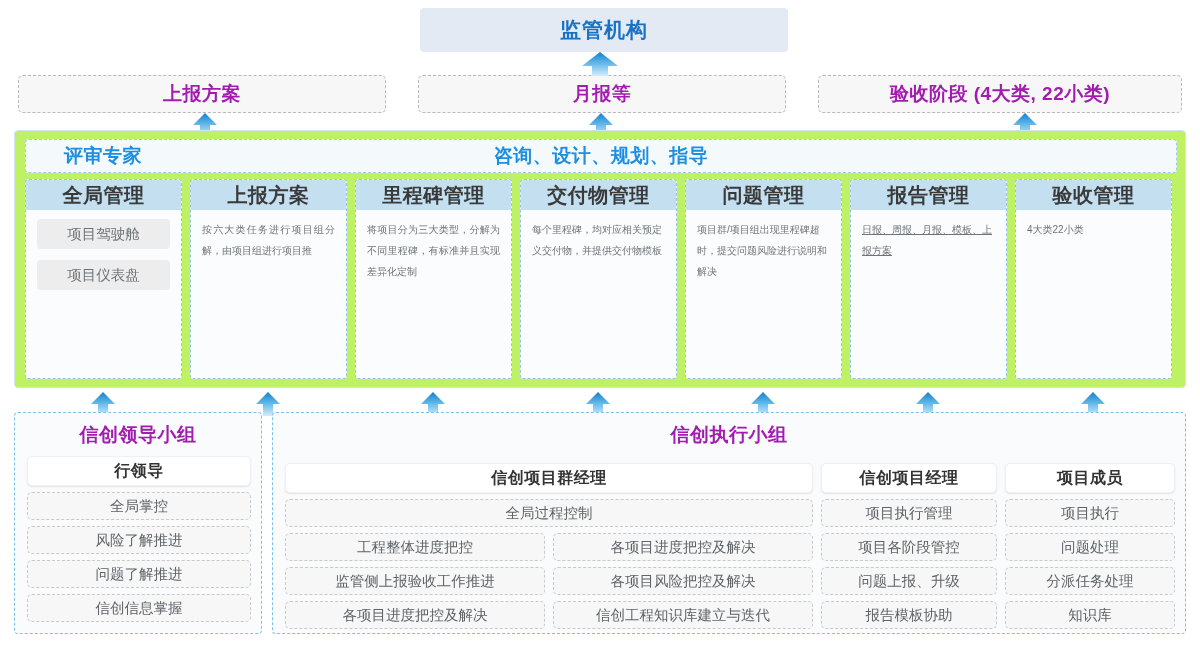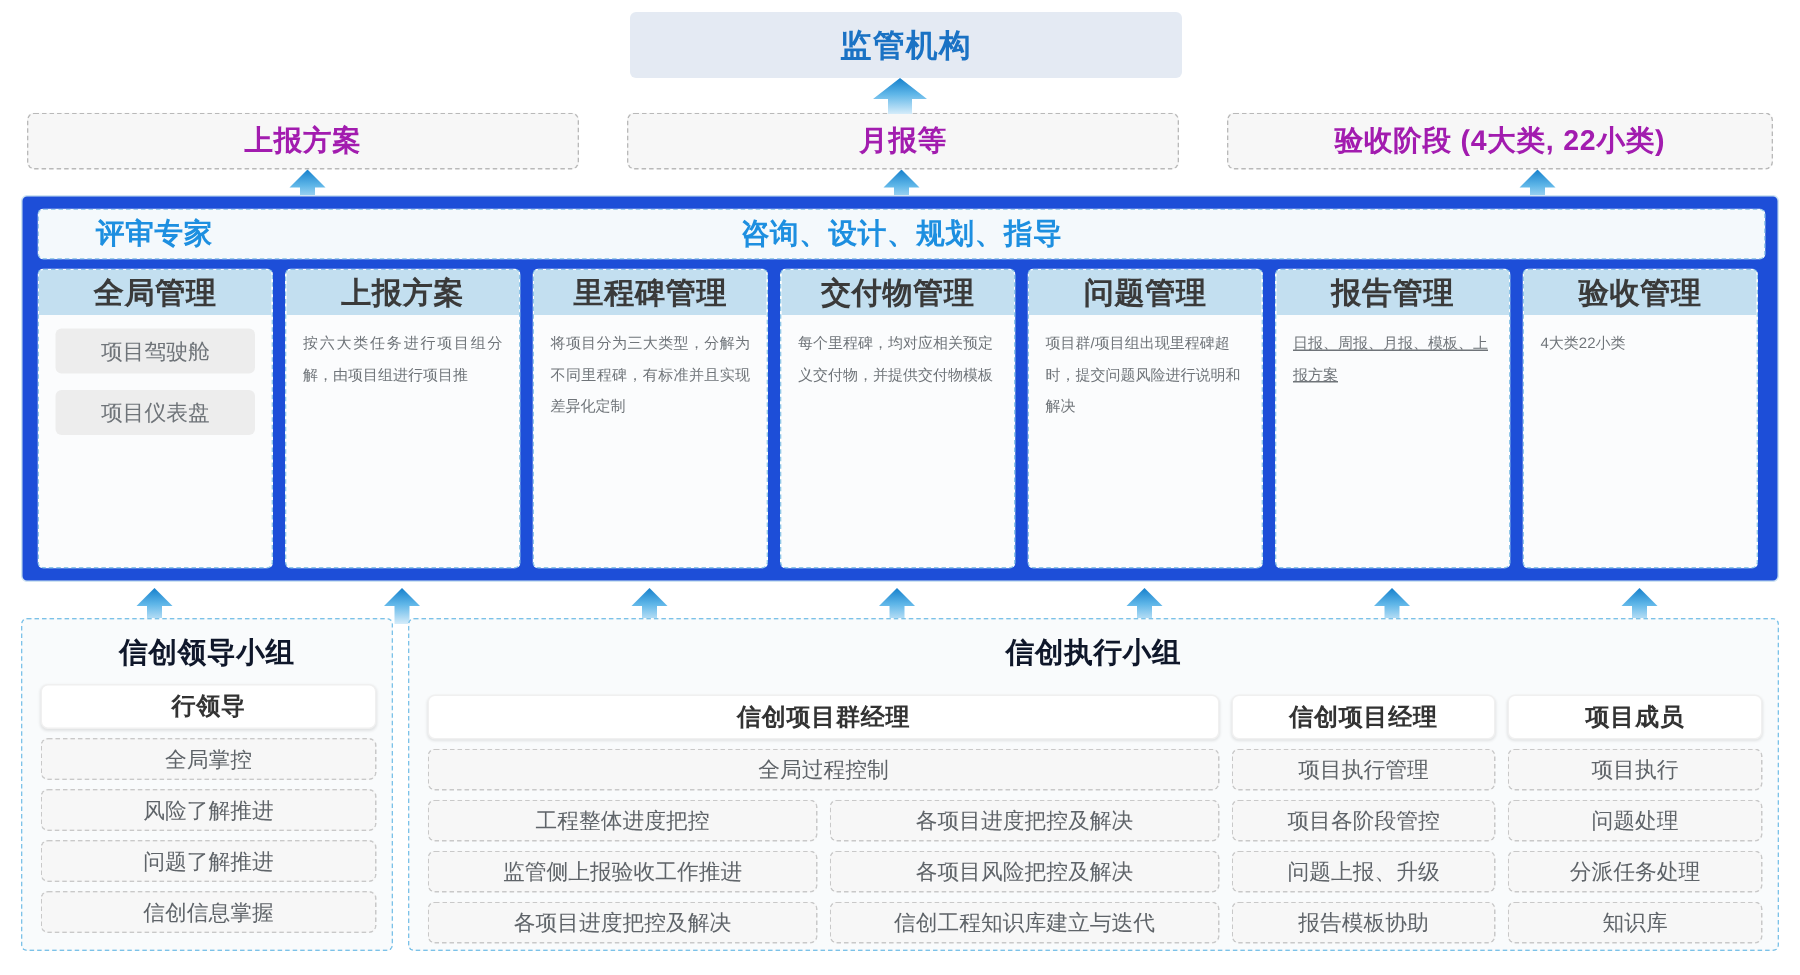--- a/index.html
+++ b/index.html
@@ -26,21 +26,21 @@
     height:38px;background:#f7f7f7;border:1px dashed #b9b9b9;border-radius:5px;
     color:#a21caf;font-size:19px;font-weight:bold;letter-spacing:.5px;
   }
   .rb1{left:18px;top:75px;width:368px;}
   .rb2{left:418px;top:75px;width:368px;}
   .rb3{left:818px;top:75px;width:364px;}
 
   
   .midband{
     left:14px;top:130px;width:1172px;height:258px;
-    background:#1d4ed8;border:1px solid #cfe4f2;border-radius:4px;
+    background:#bef264;border:1px solid #cfe4f2;border-radius:4px;
   }
   .bandhdr{
     position:absolute;left:10px;top:8px;width:1150px;height:32px;
     border:1px dashed #9fcdea;border-radius:4px;background:#f4f9fc;
   }
   .bandhdr .lbl{
     position:absolute;top:0;height:32px;display:flex;align-items:center;
     color:#1d8fe0;font-size:19px;font-weight:bold;letter-spacing:.5px;
   }
   .lbl-left{left:38px;}
@@ -69,21 +69,21 @@
   
   .leadgroup{
     left:14px;top:412px;width:248px;height:222px;
     border:1px dashed #7cc2e8;border-radius:4px;background:#f9fbfc;
   }
   .execgroup{
     left:272px;top:412px;width:914px;height:222px;
     border:1px dashed #7cc2e8;border-radius:4px;background:#f9fbfc;
   }
   .gtitle{
-    width:100%;text-align:center;color:#0f172a;font-size:19px;font-weight:bold;
+    width:100%;text-align:center;color:#a21caf;font-size:19px;font-weight:bold;
     letter-spacing:.5px;padding-top:9px;
   }
   .rolehdr{
     background:#ffffff;border:1px solid #f0f0f0;border-radius:5px;height:28px;
     box-shadow:0 1px 2px rgba(0,0,0,.10);
     display:flex;align-items:center;justify-content:center;
     color:#333;font-size:16px;font-weight:bold;letter-spacing:.5px;
   }
   .item{
     background:#f7f7f7;border:1px dashed #c9c9c9;border-radius:5px;height:26px;

